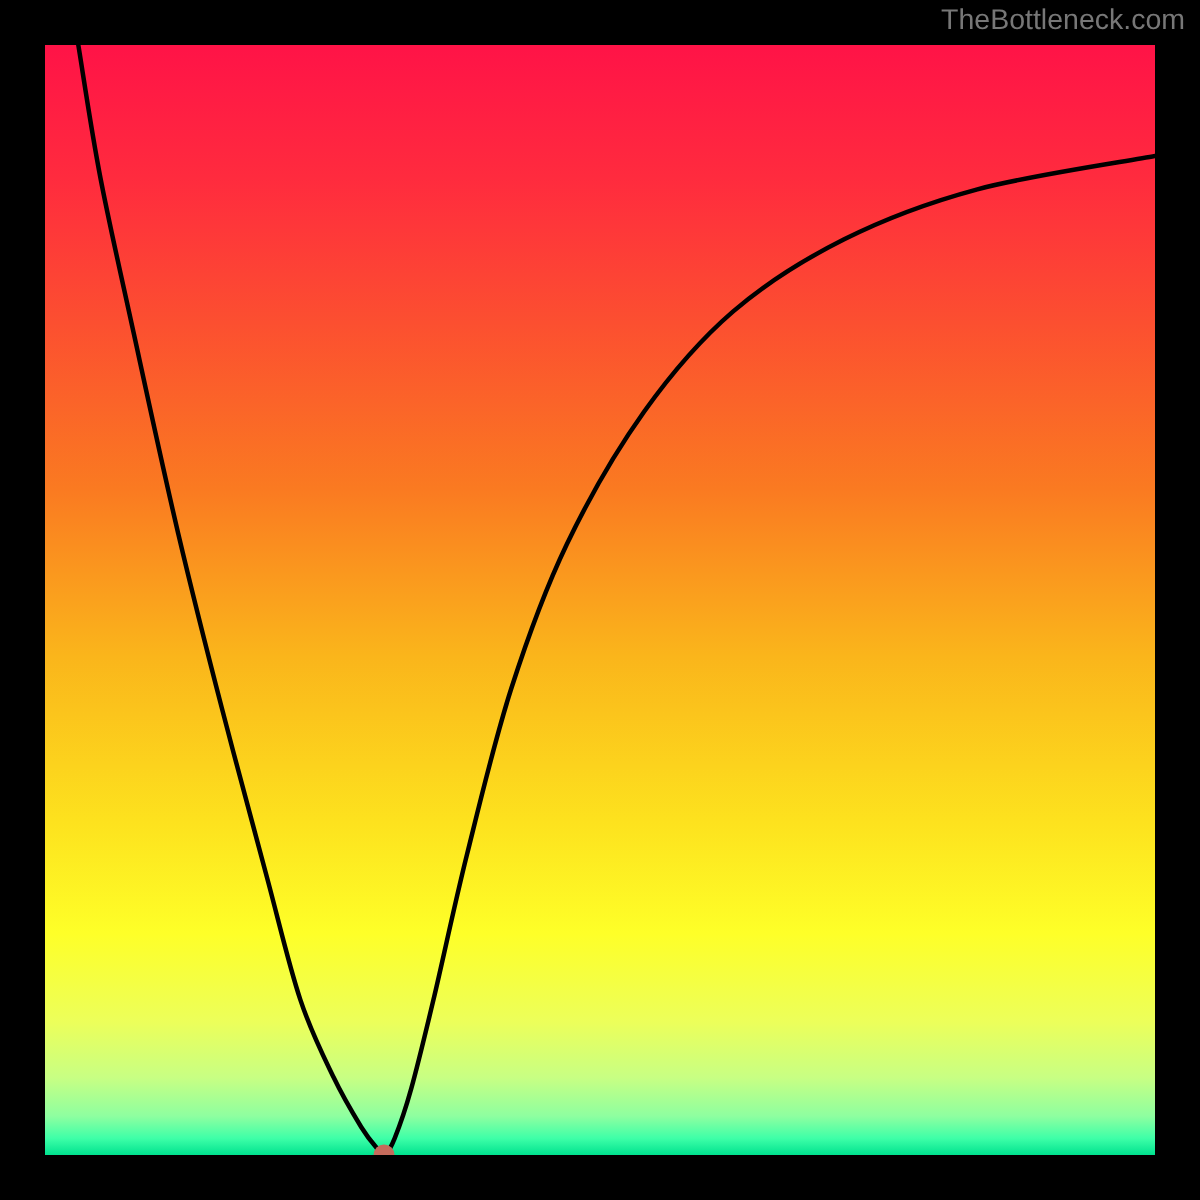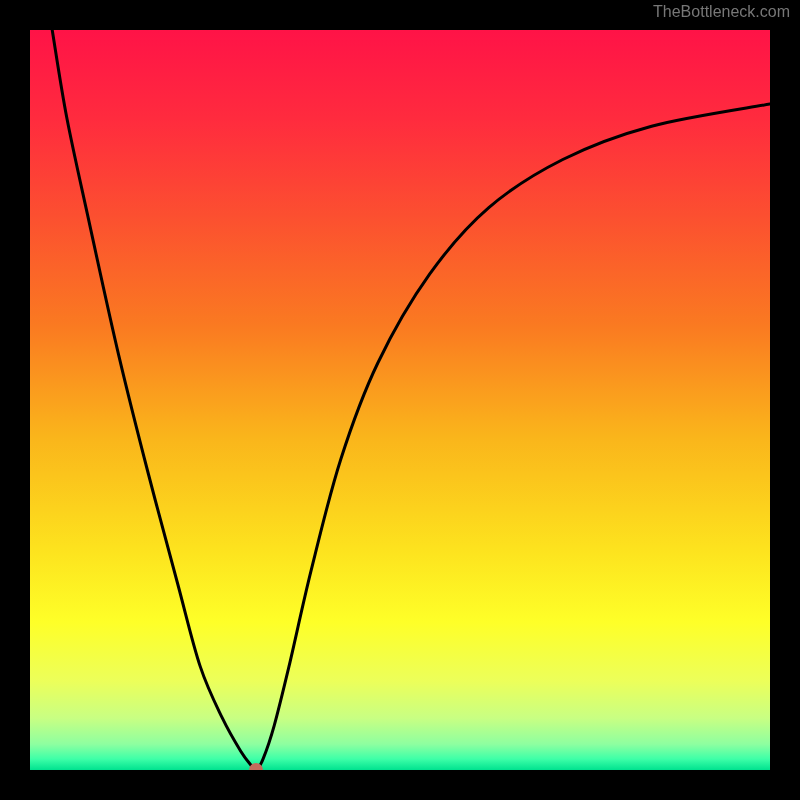--- a/index.html
+++ b/index.html
@@ -9,21 +9,21 @@
     background: #000;
     position: relative;
     font-family: Arial, Helvetica, sans-serif;
     overflow: hidden;
   }
   .watermark {
     position: absolute;
     top: 3px;
     right: 10px;
     color: #777;
-    font-size: 16px;
+    font-size: 19px;
     font-weight: 500;
     z-index: 10;
   }
   .frame {
     position: absolute;
     left: 30px;
     top: 30px;
     width: 740px;
     height: 740px;
     background: #000;

